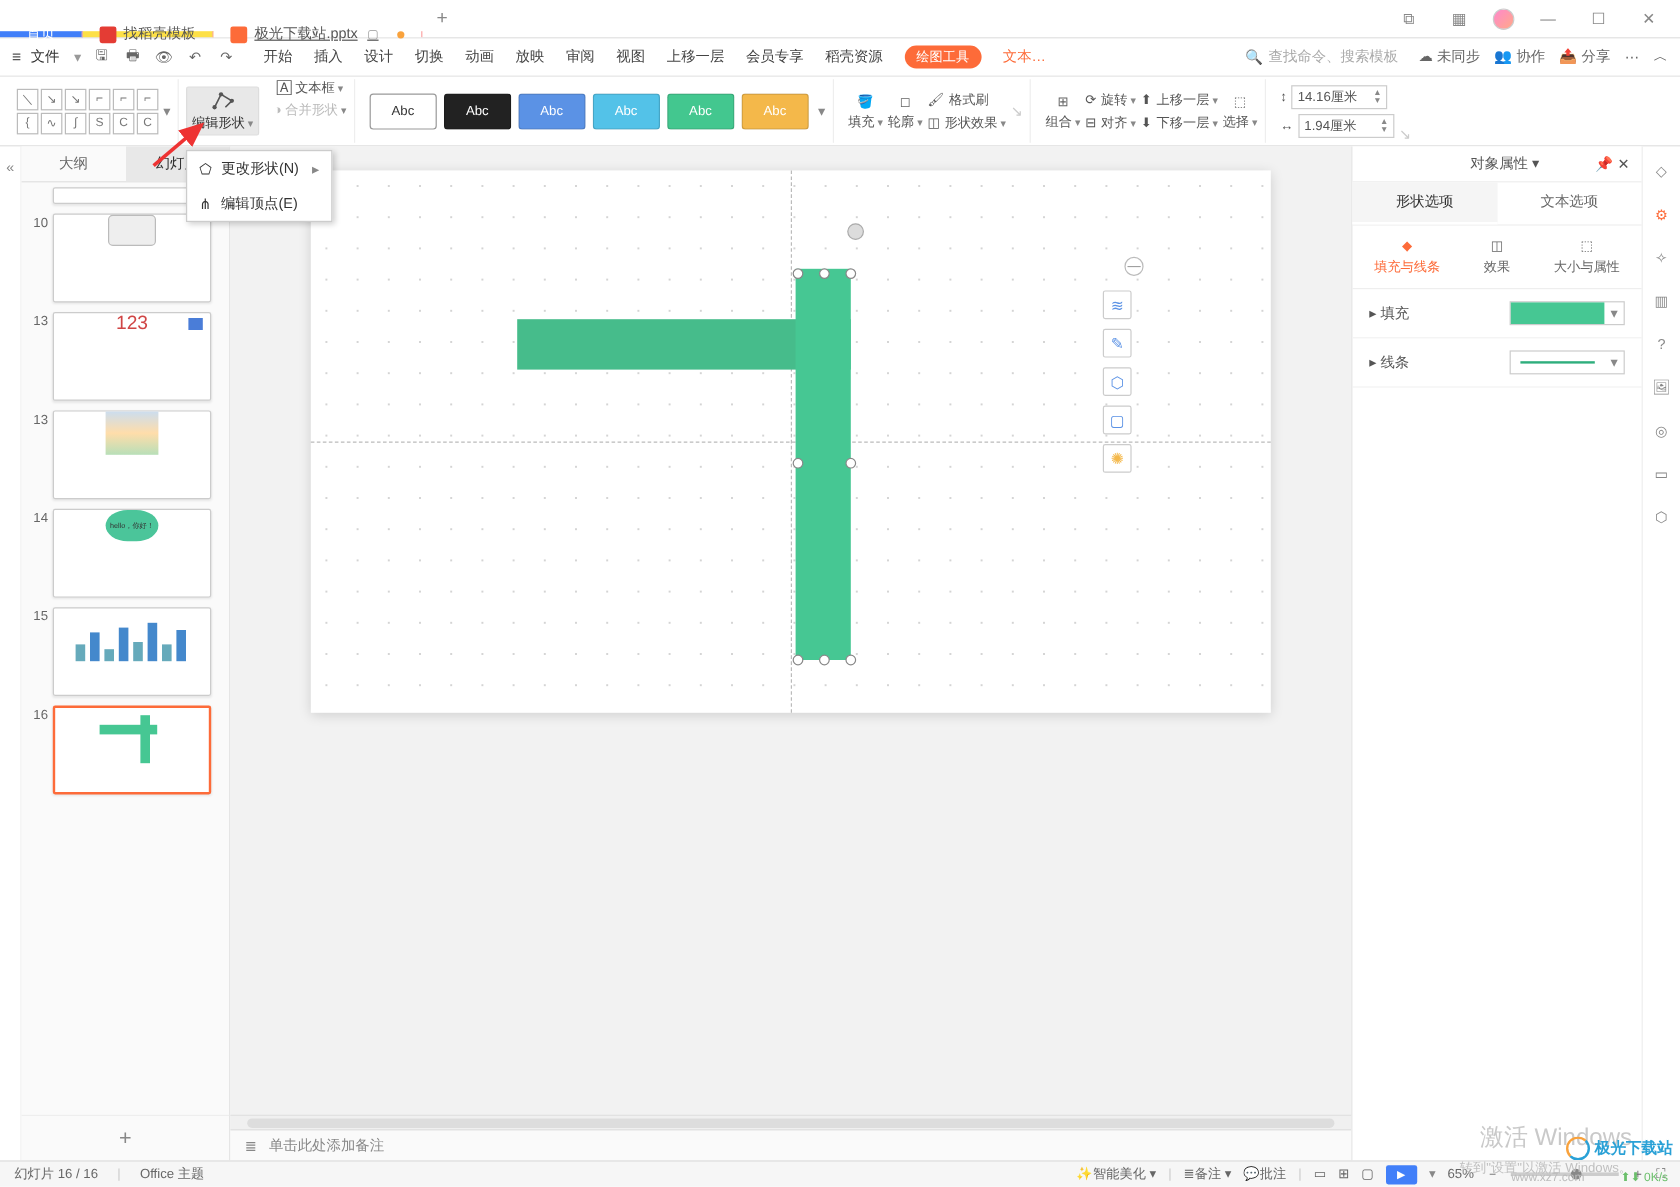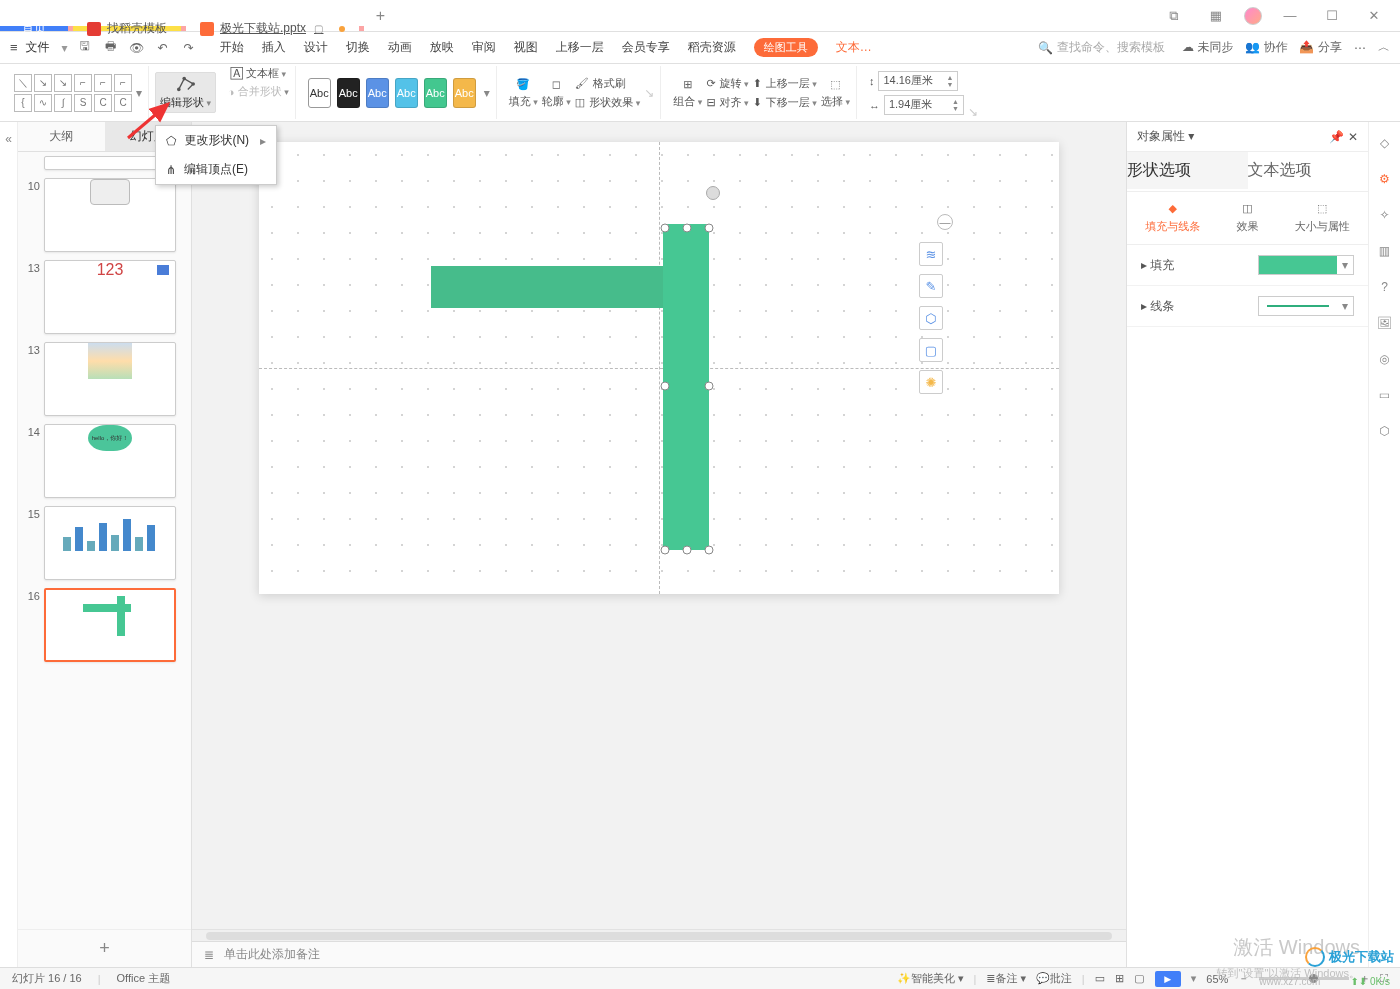--- a/index.html
+++ b/index.html
@@ -1,20 +1,20 @@
 <!DOCTYPE html>
 <html><head>
 <meta charset="utf-8">
 <style>
 * { margin: 0; padding: 0; box-sizing: border-box; font-family: "Microsoft YaHei", Arial, sans-serif; }
 body { width: 1400px; height: 989px; background: #fff; overflow: hidden; position: relative; font-size: 12px; color: #333; }
 
 
 .titlebar { height: 32px; background: #fff; display: flex; align-items: stretch; border-bottom: 1px solid #e0e0e0; }
-.tab { display: flex; align-items: center; padding: 0 14px; gap: 6px; font-size: 12px; border-right: 5px solid #fca5a5; cursor: pointer; margin-top: 26px; }
+.tab { display: flex; align-items: center; padding: 0 14px; gap: 6px; font-size: 12px; border-right: 1px solid #fca5a5; cursor: pointer; margin-top: 26px; }
 .tab.home { background: #417ff9; color: #fff; font-weight: 500; padding: 0 22px; }
 .tab.doc { background: #fde047; color: #555; }
 .tab.active { background: #fff; text-decoration: underline; }
 .app-icon { width: 14px; height: 14px; border-radius: 2px; display: inline-block; }
 .icon-red { background: #e43c34; }
 .icon-orange { background: #fd6b39; }
 .tab-ext { font-size: 10px; color: #999; margin-left: 2px; }
 .tab-dot { width: 6px; height: 6px; border-radius: 50%; background: #f9a23c; margin-left: 10px; }
 .tab-add { width: 32px; display: flex; align-items: center; justify-content: center; font-size: 16px; color: #888; }
 .titlebar-right { margin-left: auto; display: flex; align-items: center; gap: 14px; padding-right: 12px; color: #888; }
@@ -36,21 +36,21 @@
 
 .ribbon { height: 58px; display: flex; align-items: center; border-bottom: 1px solid #e0e0e0; padding: 2px 8px; gap: 6px; background: #fff; }
 .rgroup { display: flex; align-items: center; gap: 4px; padding: 0 6px; height: 100%; border-right: 1px solid #eee; }
 .shape-grid { display: grid; grid-template-columns: repeat(6, 18px); grid-template-rows: repeat(2, 18px); gap: 2px; }
 .sg-cell { border: 1px solid #bbb; display:flex; align-items:center; justify-content:center; font-size:10px; color:#777; }
 .edit-shape-btn { display: flex; flex-direction: column; align-items: center; gap:2px; padding: 2px 4px; background:#e8e8e8; border:1px solid #ddd; border-radius:2px; }
 .edit-shape-btn svg { width: 22px; height: 18px; }
 .small-v { display:flex; flex-direction:column; gap:3px; font-size:11px; color:#555; }
 .small-v .row { display:flex; align-items:center; gap:3px; }
 .styles-row { display:flex; gap:6px; }
-.style-swatch { width:23px; height:30px; border-radius:3px; display:flex; align-items:center; justify-content:center; color:#fff; font-size:11px; border:1px solid rgba(0,0,0,0.15);text-align:center; }
+.style-swatch { width:56px; height:30px; border-radius:3px; display:flex; align-items:center; justify-content:center; color:#fff; font-size:11px; border:1px solid rgba(0,0,0,0.15);text-align:center; }
 .sw1{background:#fff;color:#333;border:1px solid #999;} .sw2{background:#222;} .sw3{background:#5b92e5;} .sw4{background:#53c2e8;} .sw5{background:#43c78f;} .sw6{background:#f4b84a;}
 .vcol { display:flex; flex-direction:column; align-items:center; gap:1px; font-size:11px; color:#555; }
 .vcol .ic{ width:18px; height:16px; display:flex; align-items:center; justify-content:center; color:#666;}
 .dd::after{content:" ▾"; font-size:9px; color:#888;}
 .two-row { display:flex; flex-direction:column; gap:4px; font-size:11px; color:#555;}
 .two-row .r{display:flex; align-items:center; gap:4px;}
 .size-field { display:flex; align-items:center; border:1px solid #ccc; height:20px; width:80px; font-size:11px; padding:0 4px; justify-content:space-between; }
 .size-field .spin{display:flex;flex-direction:column;font-size:7px;color:#888;line-height:7px;}
 
 
@@ -88,23 +88,23 @@
 .rotate-handle{position:absolute; left:447px; top:44px; width:14px;height:14px;border-radius:50%;background:#dcdcdc;border:1px solid #aaa;}
 .float-tools{position:absolute; left:660px; top:100px; display:flex; flex-direction:column; gap:8px;}
 .ft-btn{width:24px;height:24px;background:#fff;border:1px solid #ccc;border-radius:2px;display:flex;align-items:center;justify-content:center;color:#5b92e5;font-size:13px;}
 .minus-circle{position:absolute;left:678px;top:72px;width:16px;height:16px;border:1px solid #bbb;border-radius:50%;display:flex;align-items:center;justify-content:center;color:#888;font-size:11px;}
 .notes-bar{height:26px;border-top:1px solid #ddd;background:#fafafa;display:flex;align-items:center;padding:0 12px;gap:10px;color:#888;font-size:12px;}
 .hscroll{height:12px;background:#f0f0f0;border-top:1px solid #e2e2e2;display:flex;align-items:center;}
 .hscroll .thumbbar{margin:0 14px;height:8px;flex:1;background:#ddd;border-radius:4px;position:relative;}
 
 
 .right-panel{ width:242px; border-left:1px solid #e0e0e0; background:#fff; display:flex; flex-direction:column;}
-.rp-head{ display:flex; align-items:center; justify-content:space-between; padding:6px 10px; border-bottom:1px solid #eee; font-size:12px; color:#555;}
+.rp-head{ display:flex; align-items:center; justify-content:flex-end; padding:6px 10px; border-bottom:1px solid #eee; font-size:12px; color:#555;gap:47px;}
 .rp-tabs{display:flex; border-bottom:1px solid #eee;}
-.rp-tab{flex:1;text-align:left;padding:8px 0;font-size:16px;color:#666;}
+.rp-tab{flex:1;text-align:center;padding:8px 0;font-size:12px;color:#666;}
 .rp-tab.active{background:#f5f5f5;color:#333;border-bottom:2px solid #fff;}
 .rp-sub{display:flex;justify-content:space-around;padding:10px 0;border-bottom:1px solid #eee;}
 .rp-sub .s{display:flex;flex-direction:column;align-items:center;gap:4px;font-size:11px;color:#666;}
 .rp-sub .s.active{color:#fd6b39;}
 .rp-row{display:flex;align-items:center;justify-content:space-between;padding:10px 14px;border-bottom:1px solid #f2f2f2;font-size:12px;color:#555;}
 .swatch-dd{width:96px;height:20px;border:1px solid #ccc;display:flex;align-items:center;}
 .swatch-dd .c{flex:1;height:100%;}
 .swatch-dd .ar{width:16px;text-align:center;color:#888;}
 
 

